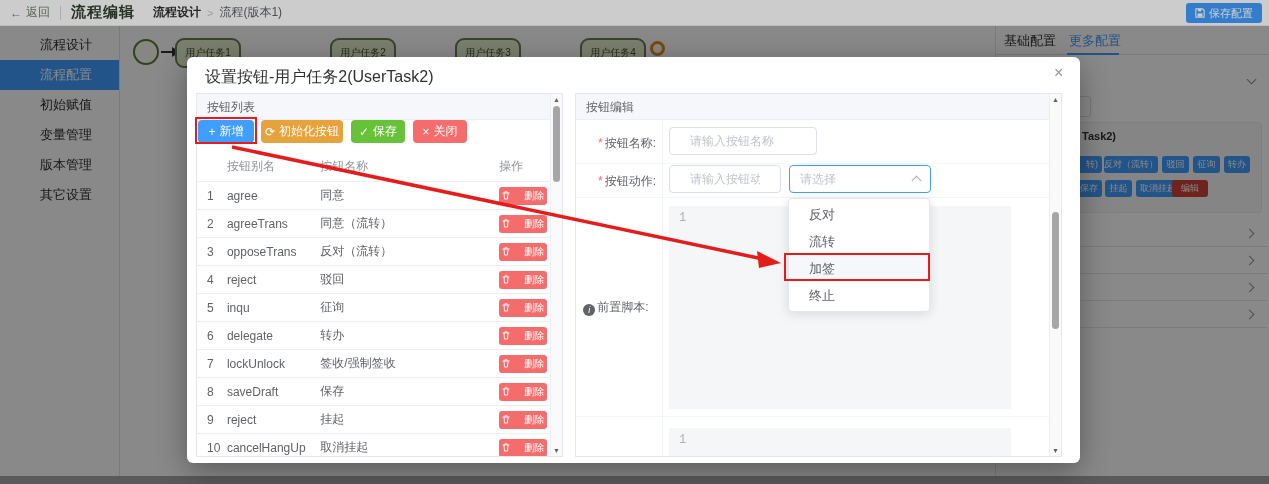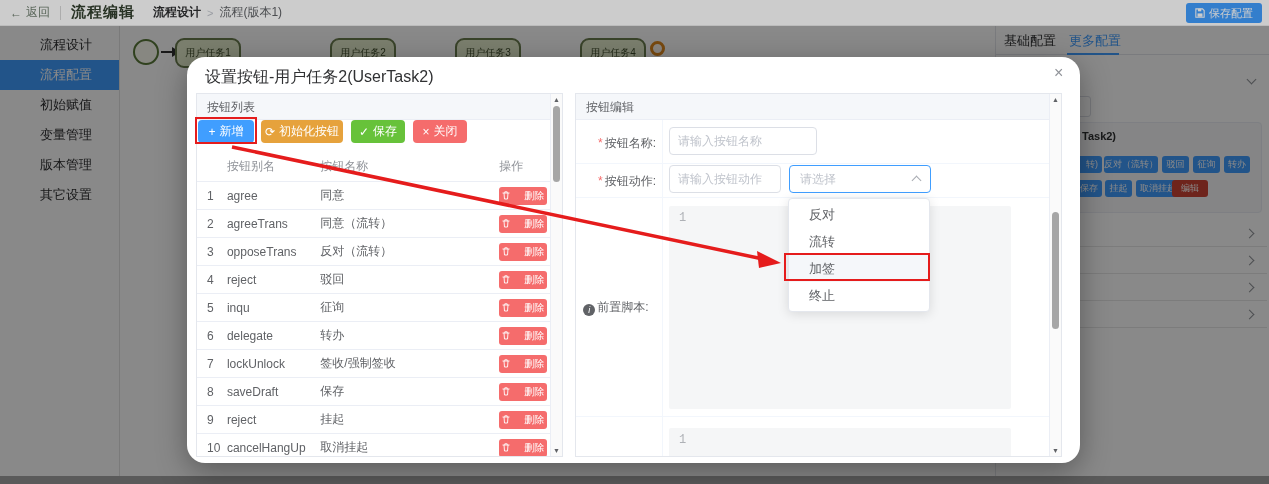--- a/index.html
+++ b/index.html
@@ -63,21 +63,21 @@
   .acc-top-line { position:absolute; left:60px; right:2px; top:194px; height:1px; background:#e8e8e8; }
 
   .bottom-strip { position:absolute; left:0; right:0; top:476px; height:8px; background:#a8a8a8; z-index:4; }
 
   
   .mask-full { position:absolute; inset:0; background:rgba(0,0,0,0.20); z-index:40; }
   .mask-content { position:absolute; top:26px; left:0; right:0; bottom:0; background:rgba(0,0,0,0.33); z-index:41; }
 
   
   .modal { position:absolute; left:187px; top:57px; width:893px; height:406px; background:#fff;
-           border-radius:18px; box-shadow:0 8px 30px rgba(0,0,0,.35); z-index:100; }
+           border-radius:6px; box-shadow:0 8px 30px rgba(0,0,0,.35); z-index:100; }
   .modal-title { position:absolute; left:18px; top:10px; font-size:16px; color:#303133; }
   .modal-close { position:absolute; left:867px; top:8px; font-size:16px; color:#909399; cursor:pointer; line-height:16px;}
 
   .panel { position:absolute; top:36px; height:364px; border:1px solid #e4e7ed; overflow:hidden; background:#fff; }
   .panel.left  { left:9px;  width:367px; }
   .panel.right { left:388px; width:487px; }
   .panel-header { height:26px; line-height:26px; background:#f5f7fa; border-bottom:1px solid #ebeef5;
                   font-size:12px; color:#606266; padding-left:10px; width:calc(100% - 12px); }
   .vscroll { position:absolute; top:0; right:0; bottom:0; width:12px; background:#fafafa; border-left:1px solid #ebeef5; }
   .vscroll .arr { position:absolute; left:0; width:11px; text-align:center; font-size:7px; color:#606266; }
@@ -97,21 +97,21 @@
   .c-idx{width:30px; padding-left:10px;} .c-alias{width:94px;} .c-name{width:180px;} .c-act{width:51px;}
   .del-btn { width:48px; height:18px; background:#F56C6C; border:none; border-radius:3px; color:#fff;
              font-size:10px; display:flex; align-items:center; justify-content:center; gap:14px; cursor:pointer; }
 
   
   .form-vline { position:absolute; left:86px; top:26px; bottom:0; width:1px; background:#f2f6fc; }
   .form-hline { position:absolute; left:0; width:475px; height:1px; background:#f2f6fc; }
   .f-label { position:absolute; width:80px; text-align:right; font-size:12px; color:#606266; }
   .req { color:#F56C6C; margin-right:2px; }
   .f-input { position:absolute; height:28px; border:1px solid #dcdfe6; border-radius:4px; background:#fff;
-             font-size:12px; padding:0 8px; color:#606266; font-family:inherit; }
+             font-size:12px; padding:0 20px; color:#606266; font-family:inherit; }
   .f-input::placeholder { color:#c0c4cc; }
   .f-select { position:absolute; left:213px; top:71px; width:142px; height:28px; border:1px solid #409EFF;
               border-radius:4px; background:#fff; display:flex; align-items:center; padding:0 10px; cursor:pointer;}
   .f-select .ph { font-size:12px; color:#c0c4cc; flex:1; }
   .f-select .chev { border-color:#a8abb2; transform:rotate(-135deg); margin-top:3px; }
   .info-ic { display:inline-flex; width:12px; height:12px; border-radius:50%; background:#606266; color:#fff;
              font-size:9px; align-items:center; justify-content:center; margin-right:2px; vertical-align:-2px; font-style:italic; }
   .editor { position:absolute; left:93px; width:342px; background:#f5f6f7; border-radius:2px;
             font-family:"Liberation Mono","DejaVu Sans Mono",monospace; font-size:12px; color:#aeb1b6; padding:5px 10px; }
 

